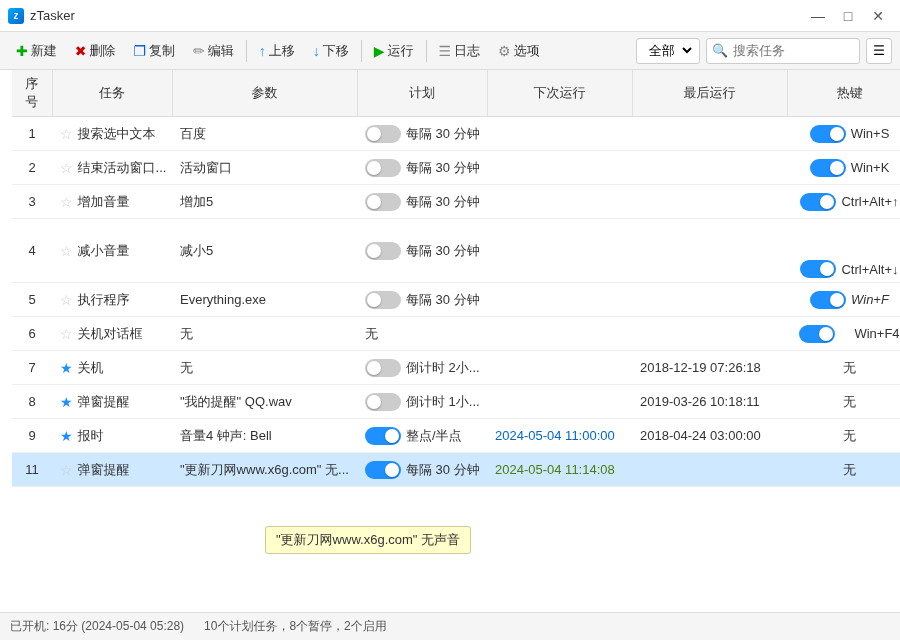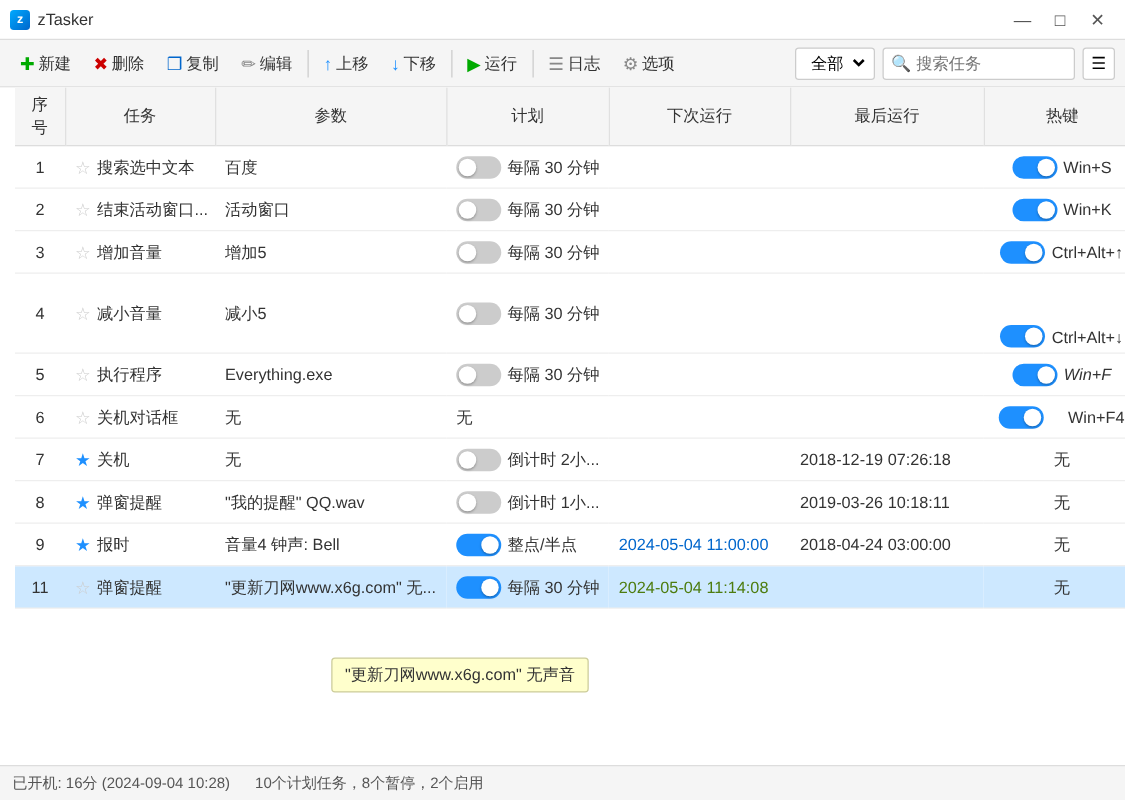--- a/index.html
+++ b/index.html
@@ -592,15 +592,15 @@
           <td style="color: #4d7c0f;">2024-05-04 11:14:08</td>
           <td></td>
           <td style="text-align: center;">无</td>
         </tr>
       </tbody>
   </table>
   <div class="tooltip-balloon" id="tooltip-balloon">"更新刀网www.x6g.com" 无声音</div>
 </div>
 
 <div class="status-bar">
-  <span class="status-item">已开机: 16分 (2024-09-04 10:28)</span>
+  <span class="status-item">已开机: 16分 (2024-05-04 05:28)</span>
   <span class="status-item">10个计划任务，8个暂停，2个启用</span>
 </div>
 
 </body></html>

